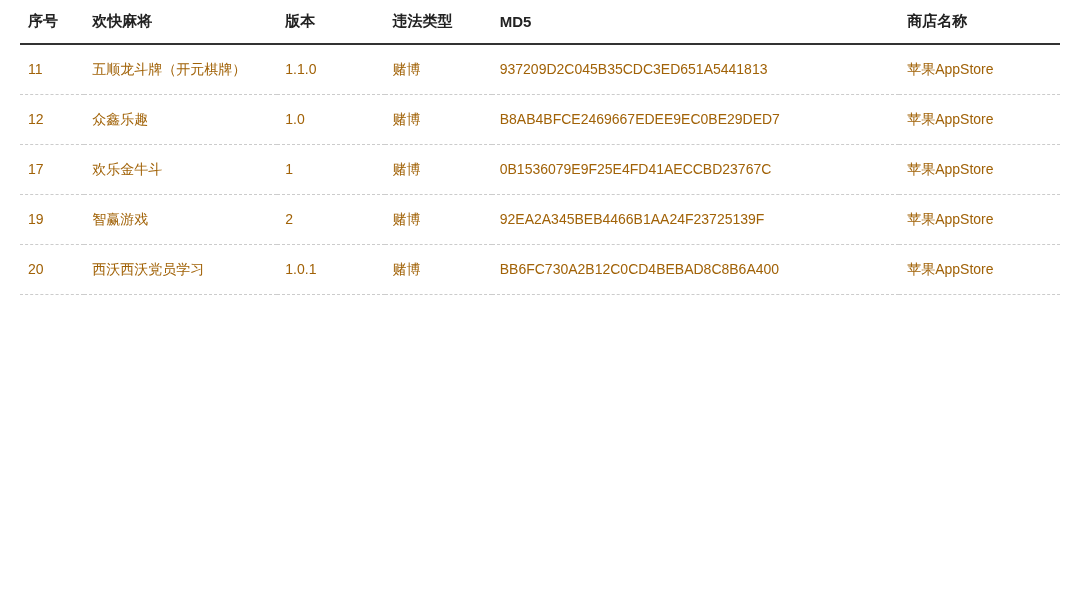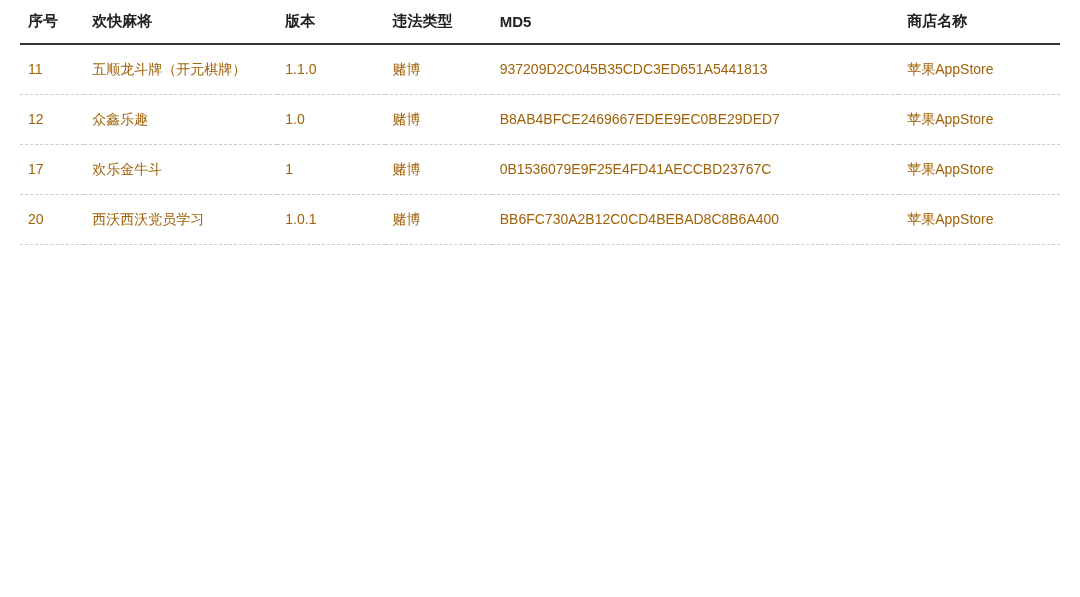--- a/index.html
+++ b/index.html
@@ -97,20 +97,28 @@
         </tr>
         <tr>
           <td>17</td>
           <td>欢乐金牛斗</td>
           <td>1</td>
           <td>赌博</td>
           <td>0B1536079E9F25E4FD41AECCBD23767C</td>
           <td>苹果AppStore</td>
         </tr>
         <tr>
+          <td>19</td>
+          <td>智赢游戏</td>
+          <td>2</td>
+          <td>赌博</td>
+          <td>92EA2A345BEB4466B1AA24F23725139F</td>
+          <td>苹果AppStore</td>
+        </tr>
+        <tr>
           <td>20</td>
           <td>西沃西沃党员学习</td>
           <td>1.0.1</td>
           <td>赌博</td>
           <td>BB6FC730A2B12C0CD4BEBAD8C8B6A400</td>
           <td>苹果AppStore</td>
         </tr>
       </tbody>
   </table>
 </div>

